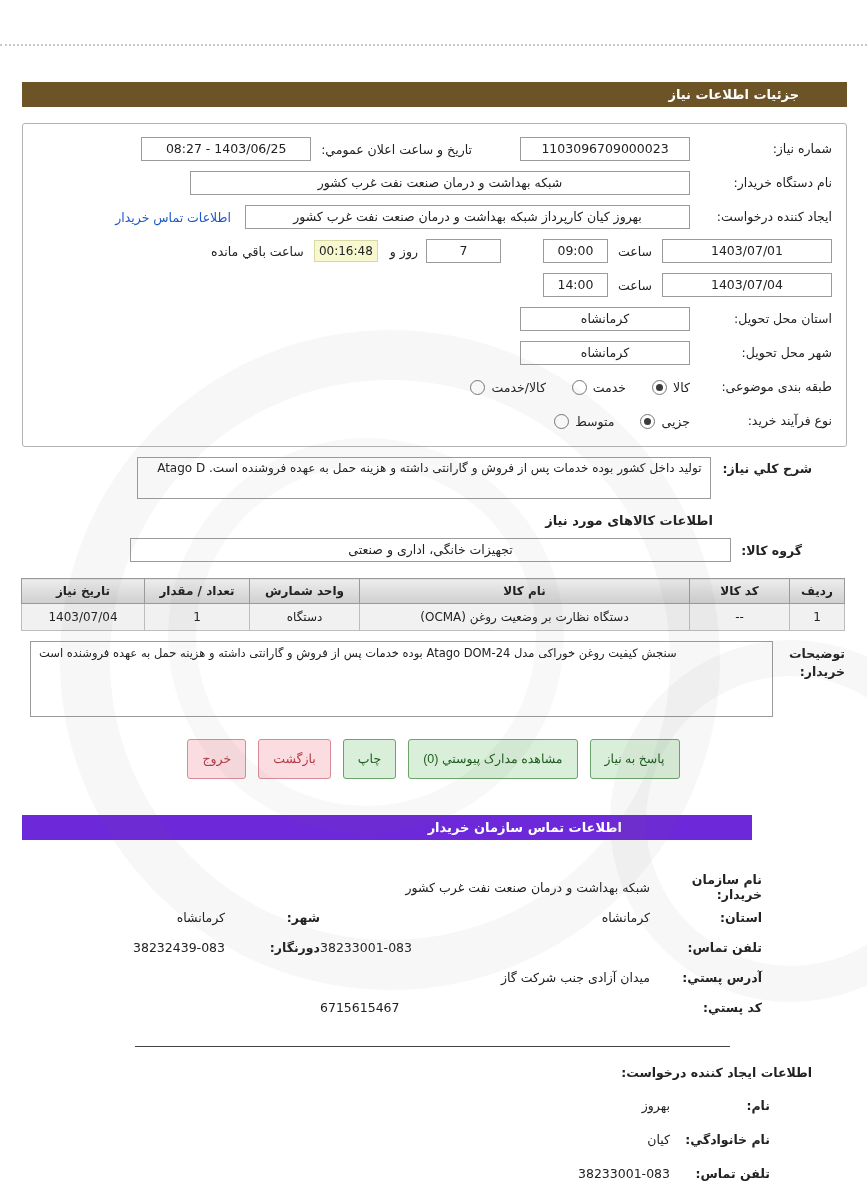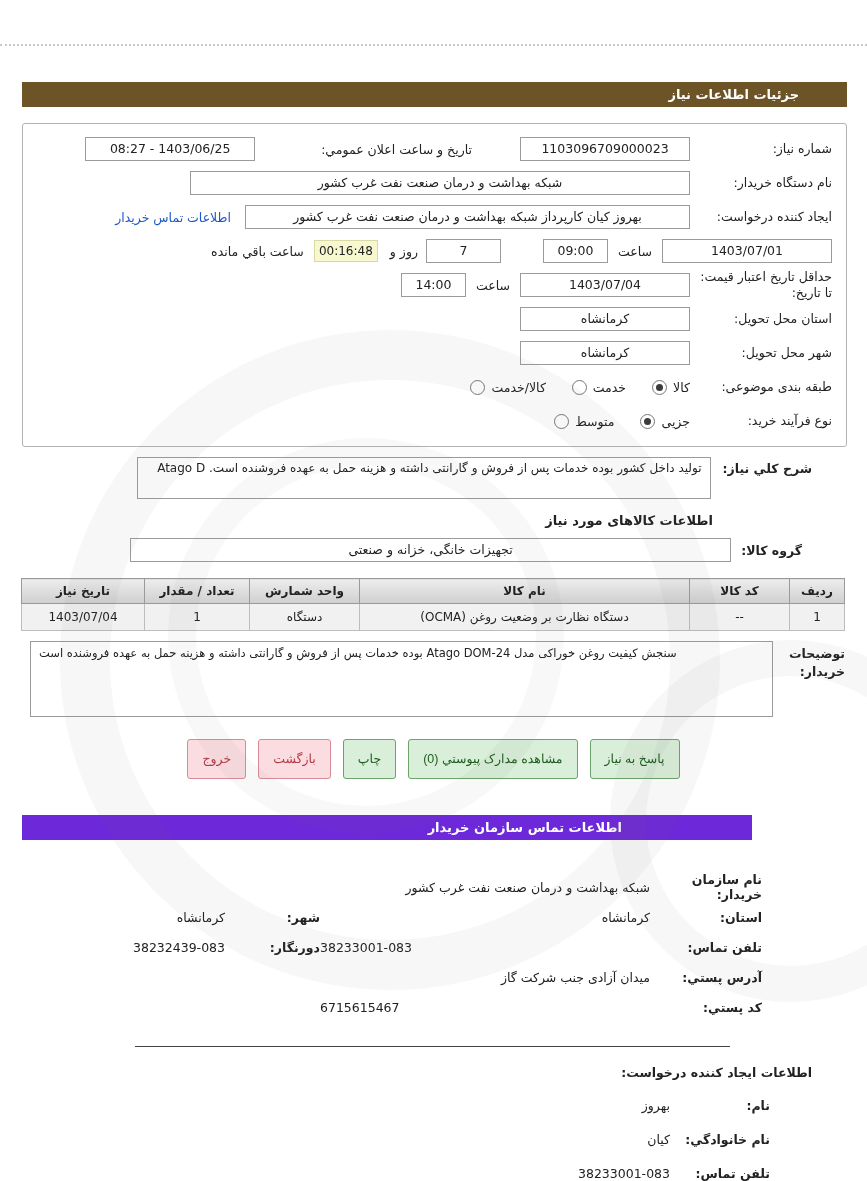--- a/index.html
+++ b/index.html
@@ -73,21 +73,21 @@
   <div class="wm wm3"></div>
 
   <div class="bar bar1" style="background:#6d5426">جزئیات اطلاعات نیاز</div>
 
   <div class="panel">
 
     <div class="frow">
       <div class="flabel">شماره نیاز:</div>
       <div class="tbox w170 ltr">1103096709000023</div>
       <div class="lbl-sm" style="margin-right:48px">تاریخ و ساعت اعلان عمومي:</div>
-      <div class="tbox w170 ltr" style="margin-right:56px">08:27 - 1403/06/25</div>
+      <div class="tbox w170 ltr" style="">08:27 - 1403/06/25</div>
     </div>
 
     <div class="frow">
       <div class="flabel">نام دستگاه خریدار:</div>
       <div class="tbox w500">شبکه بهداشت و درمان صنعت نفت غرب کشور</div>
     </div>
 
     <div class="frow">
       <div class="flabel">ایجاد کننده درخواست:</div>
       <div class="tbox w445">بهروز کیان کارپرداز شبکه بهداشت و درمان صنعت نفت غرب کشور</div>
@@ -98,21 +98,20 @@
       <div class="tbox w170 ltr">1403/07/01</div>
       <span class="lbl-sm">ساعت</span>
       <div class="tbox w65 ltr">09:00</div>
       <div class="tbox w75 ltr gap42">7</div>
       <span class="gap8">روز و</span>
       <div class="timer ltr gap12">00:16:48</div>
       <span class="gap10">ساعت باقي مانده</span>
     </div>
 
     <div class="frow">
-      <div class="flabel">حداقل تاریخ اعتبار قیمت: تا تاریخ:</div>
       <div class="tbox w170 ltr">1403/07/04</div>
       <span class="lbl-sm">ساعت</span>
       <div class="tbox w65 ltr">14:00</div>
     </div>
 
     <div class="frow">
       <div class="flabel">استان محل تحویل:</div>
       <div class="tbox w170">کرمانشاه</div>
     </div>
 
@@ -152,21 +151,21 @@
 
   <div class="desc-row">
     <div class="desc-label">شرح کلي نیاز:</div>
     <div class="desc-box">تولید داخل کشور بوده خدمات پس از فروش و گارانتی داشته و هزینه حمل به عهده فروشنده است. Atago D</div>
   </div>
 
   <div class="goods-heading">اطلاعات کالاهای مورد نیاز</div>
 
   <div class="group-row">
     <div class="group-label">گروه کالا:</div>
-    <div class="tbox group-box">تجهیزات خانگی، خزانه و صنعتی</div>
+    <div class="tbox group-box">تجهیزات خانگی، اداری و صنعتی</div>
   </div>
 
   <table class="goods">
     <colgroup>
       <col style="width:55px">
         <col style="width:100px">
         <col style="width:330px">
       <col style="width:110px">
         <col style="width:105px">
         <col style="width:123px">

